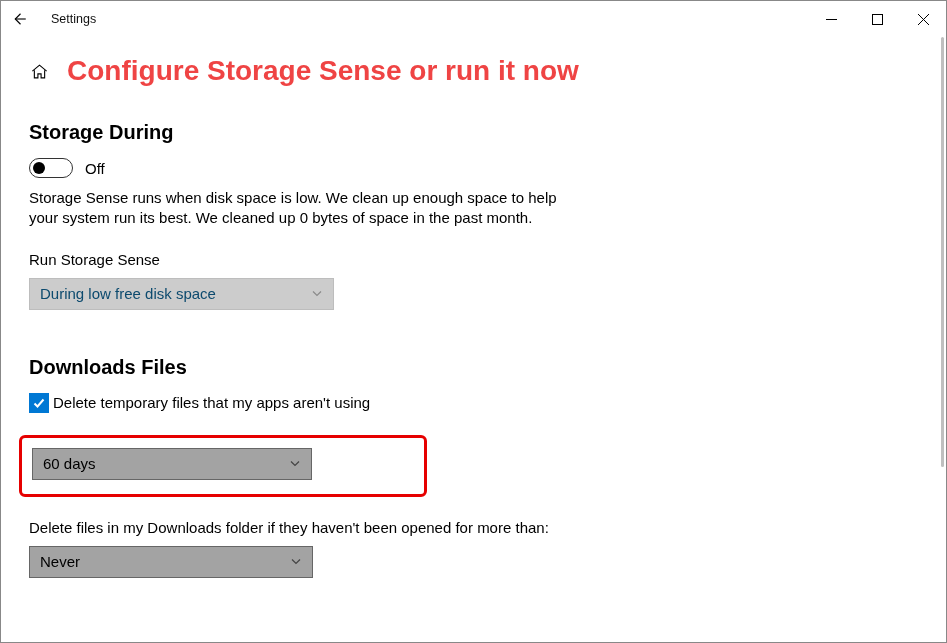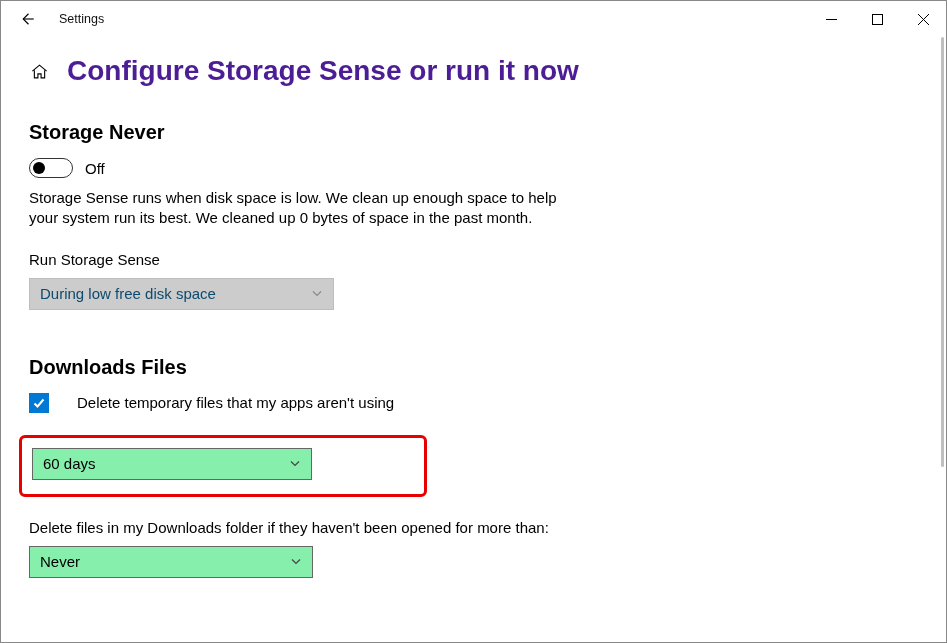--- a/index.html
+++ b/index.html
@@ -12,21 +12,20 @@
       color: #000;
       border: 1px solid #888;
       position: relative;
       overflow: hidden;
     }
     
     .titlebar {
       height: 36px;
       display: flex;
       align-items: center;
-      padding-left: 8px;
     }
     .back-btn {
       width: 36px; height: 36px;
       display:flex; align-items:center; justify-content:center;
       cursor:pointer;
     }
     .app-title {
       font-size: 12.5px;
       margin-left: 14px;
       color:#111;
@@ -54,21 +53,21 @@
       gap: 18px;
       margin-bottom: 34px;
     }
     .home-icon {
       width: 20px; height:20px;
       display:flex; align-items:center; justify-content:center;
     }
     .page-title {
       font-size: 28px;
       font-weight: 600;
-      color:#4c1d95;
+      color:#ef4444;
     }
     .section-heading {
       font-size: 20px;
       font-weight: 600;
       margin-bottom: 14px;
     }
     .toggle-row {
       display:flex; align-items:center; gap:12px;
       margin-bottom: 10px;
     }
@@ -96,33 +95,33 @@
     }
     .field-label { font-size:15px; margin-bottom:10px; }
     .dropdown {
       height:32px; width:305px;
       border:1px solid #999;
       display:flex; align-items:center;
       padding:0 10px;
       font-size:15px;
       position:relative;
       cursor:pointer;
-      background:#86efac;
+      background:#a3a3a3;
     }
     .dropdown.disabled {
       background:#cccccc;
       color:#0c4a6e;
       border-color:#bdbdbd;
       cursor:default;
     }
     .dropdown .chev {
       position:absolute; right:10px; top:50%; transform:translateY(-50%);
     }
     .spacer-big { height:46px; }
-    .checkbox-row { display:flex; align-items:center; gap:28px; margin-bottom:22px; }
+    .checkbox-row { display:flex; align-items:center; gap:4px; margin-bottom:22px; }
     .checkbox {
       width:20px; height:20px;
       background:#0078d4;
       display:flex; align-items:center; justify-content:center;
       cursor:pointer;
     }
     .highlight-box {
       border: 3px solid #e60000;
       border-radius: 6px;
       padding: 10px 14px 14px 10px;
@@ -176,21 +175,21 @@
   <div class="page-header">
     <div class="home-icon">
       <svg width="19" height="19" viewBox="0 0 24 24" fill="none" stroke="#000" stroke-width="1.4">
         <path d="M3 11.5L12 4l9 7.5"></path>
         <path d="M5.5 10.5V20h4.5v-5h4v5h4.5V10.5"></path>
       </svg>
     </div>
     <div class="page-title">Configure Storage Sense or run it now</div>
   </div>
 
-  <div class="section-heading">Storage Never</div>
+  <div class="section-heading">Storage During</div>
 
   <div class="toggle-row">
     <div class="toggle">
       <div class="toggle-knob"></div>
     </div>
     <div class="toggle-label">Off</div>
   </div>
 
   <div class="description">Storage Sense runs when disk space is low. We clean up enough space to help your system run its best. We cleaned up 0 bytes of space in the past month.</div>
 

